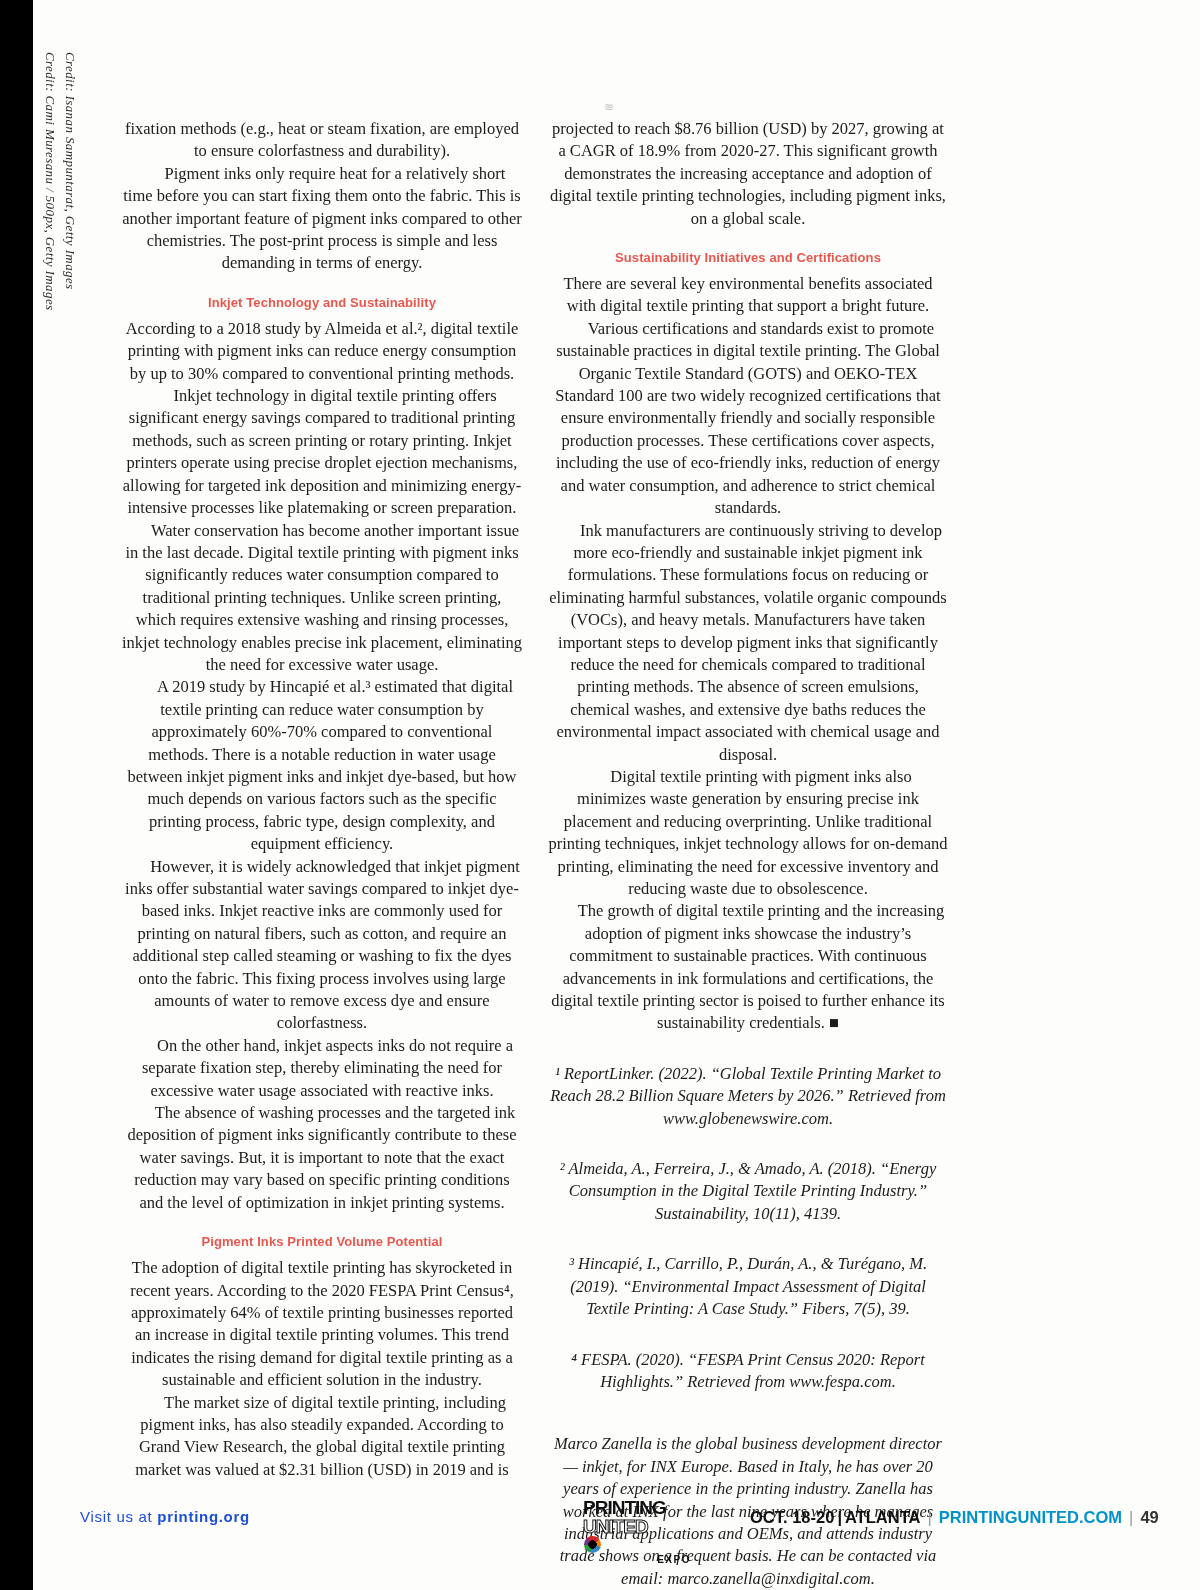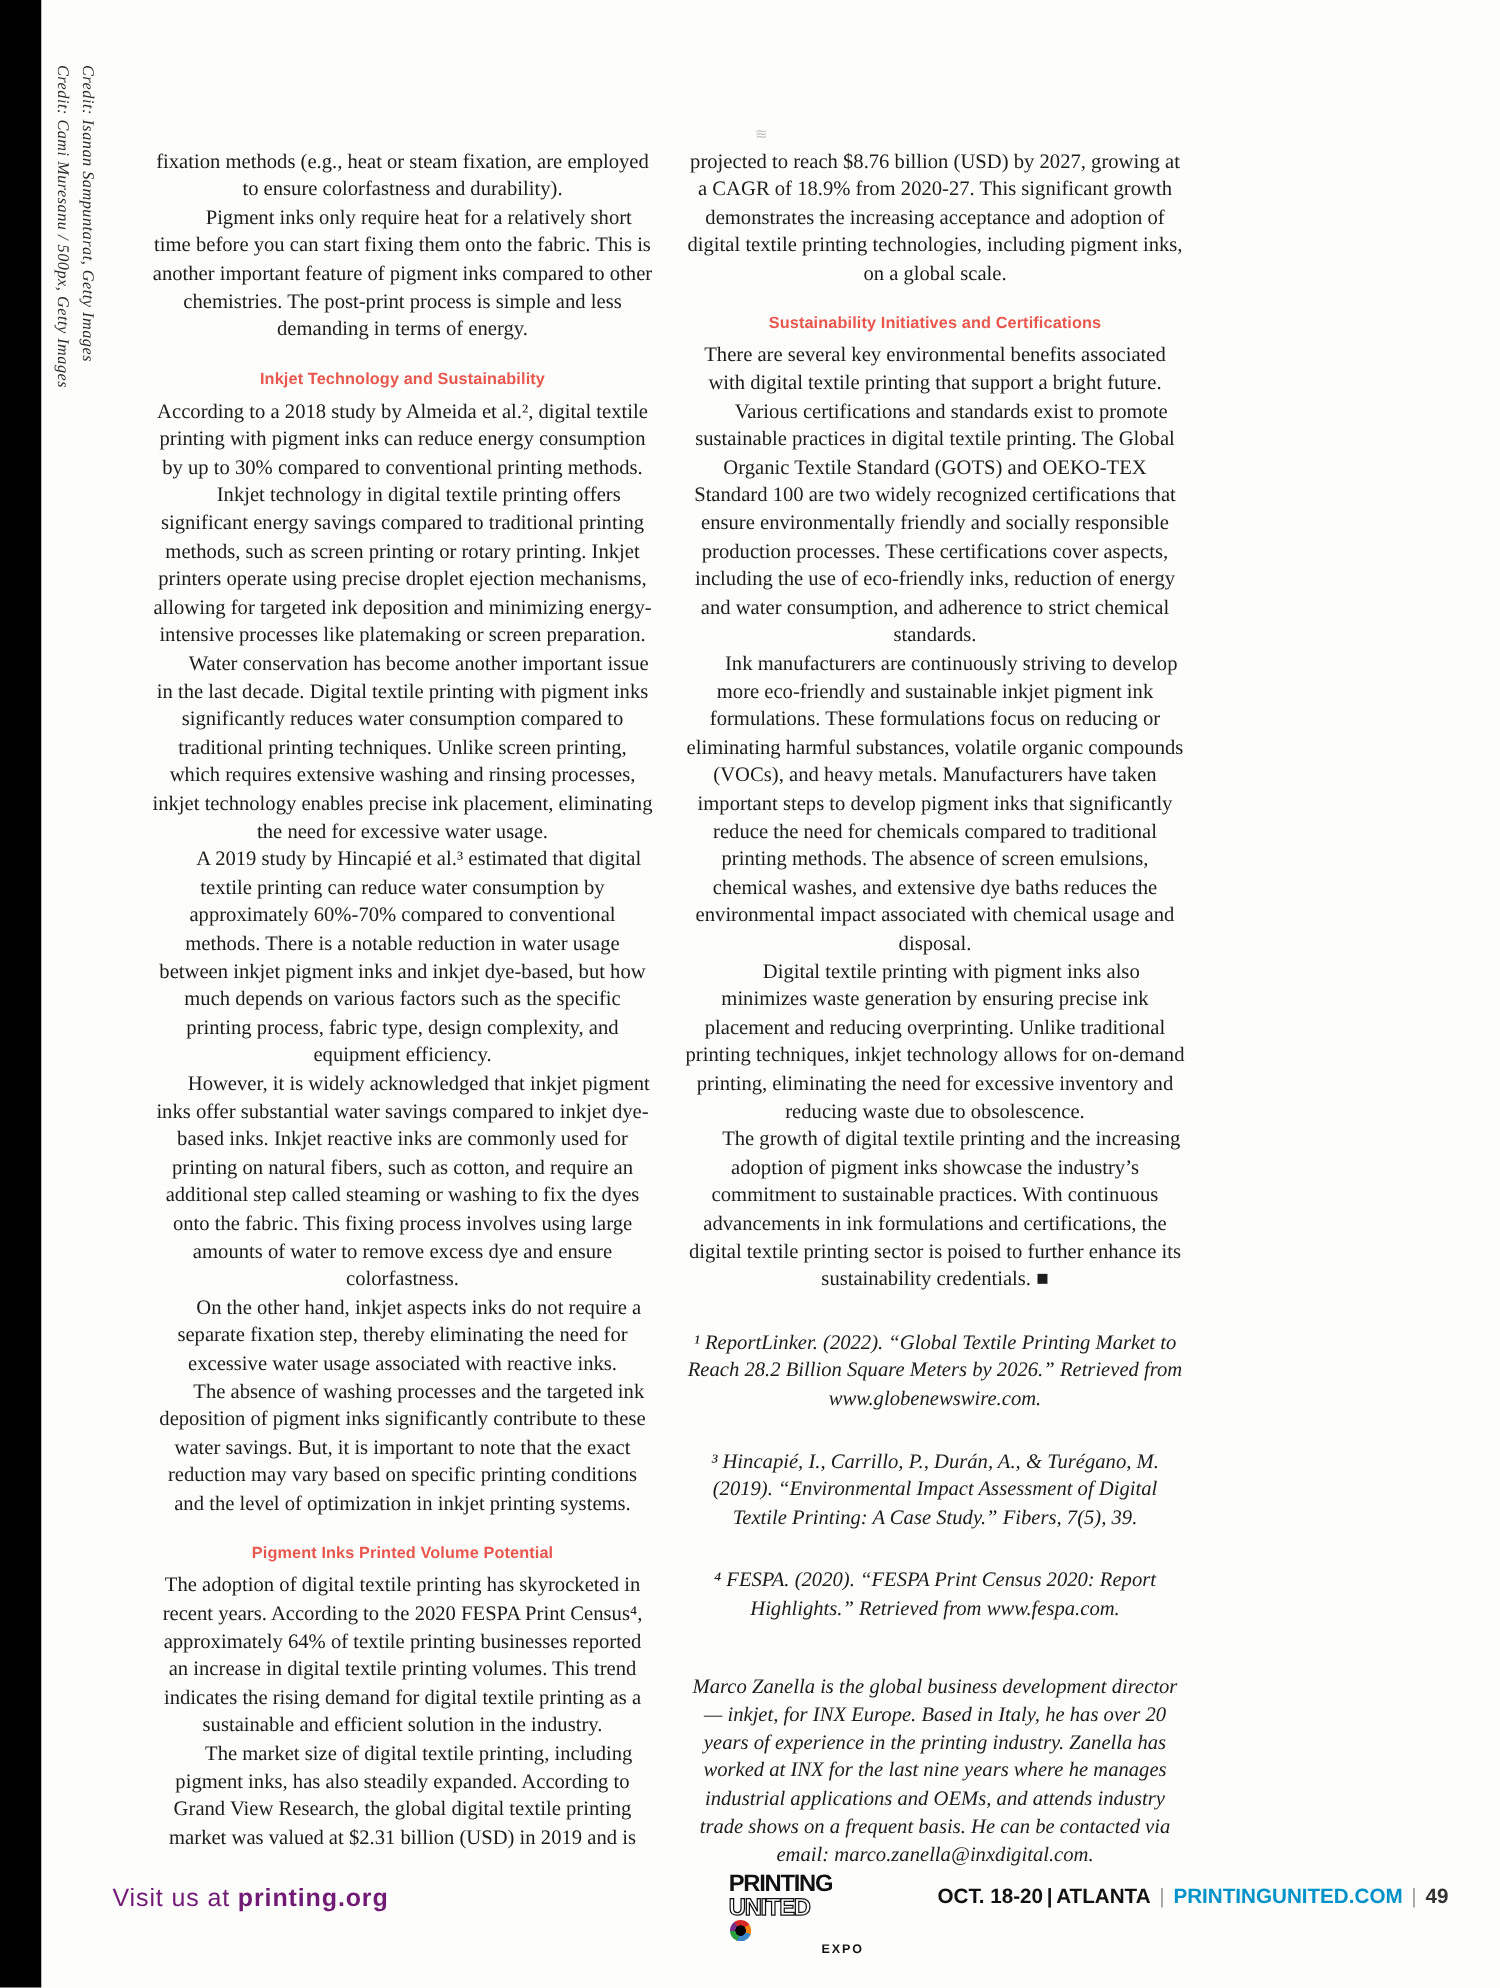--- a/index.html
+++ b/index.html
@@ -59,22 +59,22 @@
   }
   .block.ref-head { font-style: italic; margin-top: 26px; }
   .block.ref { font-style: italic; margin-top: 28px; }
   .block.bio { font-style: italic; margin-top: 40px; }
   .footer {
     position: absolute; left: 0; top: 1496px;
     width: 1200px; height: 50px;
     font-family: "Liberation Sans", sans-serif;
   }
   .visit {
-    position: absolute; left: 90px; top: 12px;
-    font-size: 20px; letter-spacing: 0.7px; color: #701a75;
+    position: absolute; left: 80px; top: 12px;
+    font-size: 15px; letter-spacing: 0.7px; color: #1d4ed8;
   }
   .visit-site { font-weight: bold; }
   .logo { position: absolute; left: 583px; top: 2px; width: 130px; }
   .logo-top {
     font-weight: bold; font-size: 19px; letter-spacing: -1px;
     color: #111; white-space: nowrap; line-height: 19px;
     display: flex; align-items: flex-start; flex-direction: column;
   }
   .logo-united {
     color: #fff;
@@ -133,20 +133,21 @@
       </div>
     <div class="col">
         <div class="block p-first">projected to reach $8.76 billion (USD) by 2027, growing at a CAGR of 18.9% from 2020-27. This significant growth demonstrates the increasing acceptance and adoption of digital textile printing technologies, including pigment inks, on a global scale.</div>
         <div class="block h2">Sustainability Initiatives and Certifications</div>
         <div class="block p-first">There are several key environmental benefits associated with digital textile printing that support a bright future.</div>
         <div class="block p">Various certifications and standards exist to promote sustainable practices in digital textile printing. The Global Organic Textile Standard (GOTS) and OEKO-TEX Standard 100 are two widely recognized certifications that ensure environmentally friendly and socially responsible production processes. These certifications cover aspects, including the use of eco-friendly inks, reduction of energy and water consumption, and adherence to strict chemical standards.</div>
         <div class="block p">Ink manufacturers are continuously striving to develop more eco-friendly and sustainable inkjet pigment ink formulations. These formulations focus on reducing or eliminating harmful substances, volatile organic compounds (VOCs), and heavy metals. Manufacturers have taken important steps to develop pigment inks that significantly reduce the need for chemicals compared to traditional printing methods. The absence of screen emulsions, chemical washes, and extensive dye baths reduces the environmental impact associated with chemical usage and disposal.</div>
         <div class="block p">Digital textile printing with pigment inks also minimizes waste generation by ensuring precise ink placement and reducing overprinting. Unlike traditional printing techniques, inkjet technology allows for on-demand printing, eliminating the need for excessive inventory and reducing waste due to obsolescence.</div>
         <div class="block p">The growth of digital textile printing and the increasing adoption of pigment inks showcase the industry’s commitment to sustainable practices. With continuous advancements in ink formulations and certifications, the digital textile printing sector is poised to further enhance its sustainability credentials. ■</div>
         <div class="block ref">¹ ReportLinker. (2022). “Global Textile Printing Market to Reach 28.2 Billion Square Meters by 2026.” Retrieved from www.globenewswire.com.</div>
+        <div class="block ref">² Almeida, A., Ferreira, J., &amp; Amado, A. (2018). “Energy Consumption in the Digital Textile Printing Industry.” Sustainability, 10(11), 4139.</div>
         <div class="block ref">³ Hincapié, I., Carrillo, P., Durán, A., &amp; Turégano, M. (2019). “Environmental Impact Assessment of Digital Textile Printing: A Case Study.” Fibers, 7(5), 39.</div>
         <div class="block ref">⁴ FESPA. (2020). “FESPA Print Census 2020: Report Highlights.” Retrieved from www.fespa.com.</div>
         <div class="block bio">Marco Zanella is the global business development director — inkjet, for INX Europe. Based in Italy, he has over 20 years of experience in the printing industry. Zanella has worked at INX for the last nine years where he manages industrial applications and OEMs, and attends industry trade shows on a frequent basis. He can be contacted via email: marco.zanella@inxdigital.com.</div>
       </div>
   </div>
 
   <div class="footer">
     <div class="visit">
       <span>Visit us at </span><span class="visit-site">printing.org</span>
     </div>

